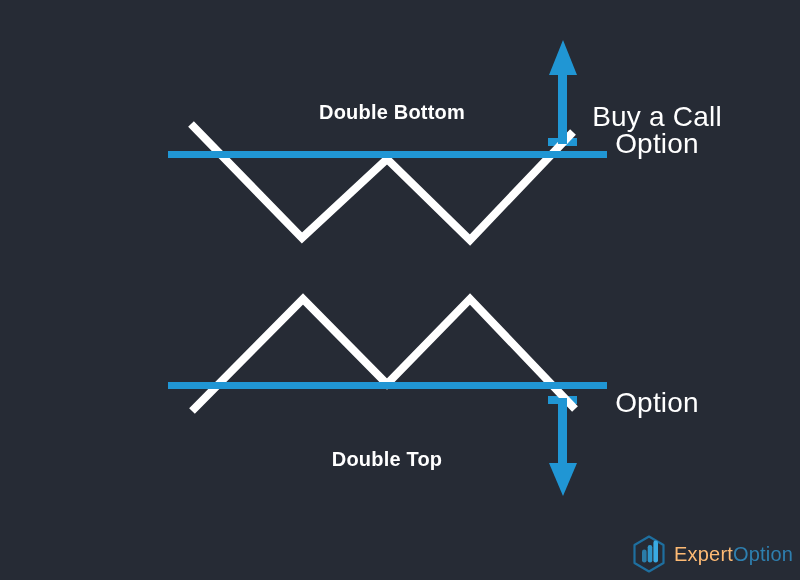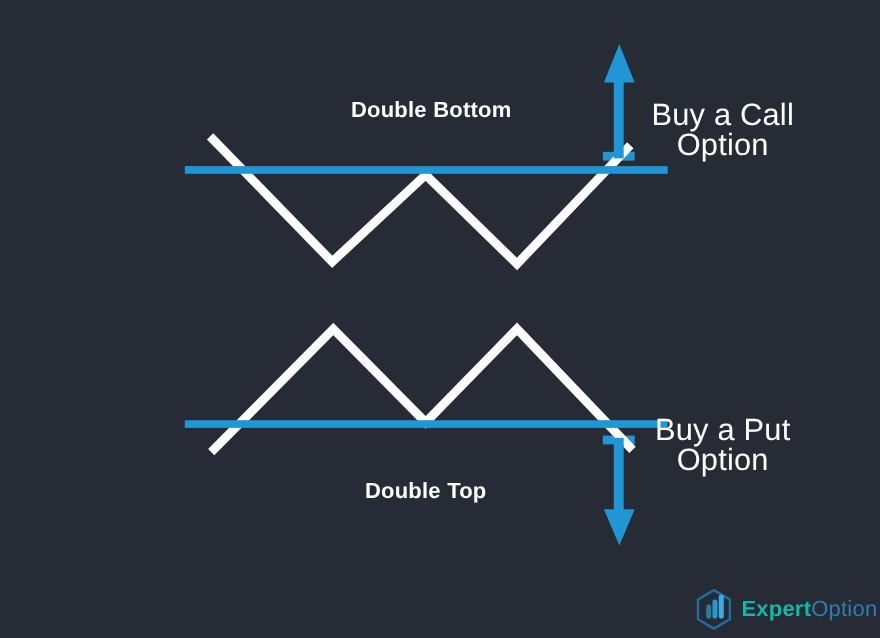--- a/index.html
+++ b/index.html
@@ -9,20 +9,21 @@
     height: 580px;
     background: #262B35;
     overflow: hidden;
     font-family: "Liberation Sans", sans-serif;
   }
   .scene-svg { position: absolute; left: 0; top: 0; }
   .label {
     position: absolute;
     color: #FFFFFF;
     text-align: center;
+    margin-top: 12px;
   }
   .pattern-title {
     font-size: 20px;
     font-weight: bold;
     letter-spacing: 0.2px;
   }
   .signal-label {
     font-size: 28px;
     font-weight: 400;
     line-height: 27px;
@@ -32,21 +33,21 @@
   .signal-call        { left: 592px; top: 91px;  width: 130px; }
   .signal-put         { left: 592px; top: 377px; width: 130px; }
   .title-double-top   { left: 237px; top: 436px; width: 300px; }
   .logo {
     position: absolute;
     left: 629px; top: 533px;
     display: flex;
     align-items: center;
   }
   .logo-text { margin-left: 5px; font-size: 20px; letter-spacing: 0.2px; white-space: nowrap; }
-  .logo-expert { color: #14b8a6; font-weight: 700; }
+  .logo-expert { color: #fdba74; font-weight: 400; }
   .logo-option { color: #2E7FAF; font-weight: 300; }
 </style>
 </head>
 <body>
 
 <div class="canvas">
 
   <svg class="scene-svg" width="800" height="580" viewBox="0 0 800 580">
 
     <g>
@@ -67,21 +68,20 @@
   </svg>
 
   <div class="label pattern-title title-double-bottom">Double Bottom</div>
 
   <div class="label signal-label signal-call">
     <div>Buy a Call</div>
     <div>Option</div>
   </div>
 
   <div class="label signal-label signal-put">
-    <div>Buy a Put</div>
     <div>Option</div>
   </div>
 
   <div class="label pattern-title title-double-top">Double Top</div>
 
   <div class="logo">
     <svg width="40" height="42" viewBox="0 0 40 42">
       <polygon points="20,3.5 34.5,12 34.5,30 20,38.5 5.5,30 5.5,12" fill="none" stroke-width="2.2" stroke-linejoin="round" stroke="#1E6F9F"></polygon>
       <rect x="13" y="16.5" width="4.6" height="13" rx="2.2" fill="#2A7CA8"></rect>
       <rect x="18.7" y="12" width="4.6" height="17.5" rx="2.2" fill="#2F96C9"></rect>

